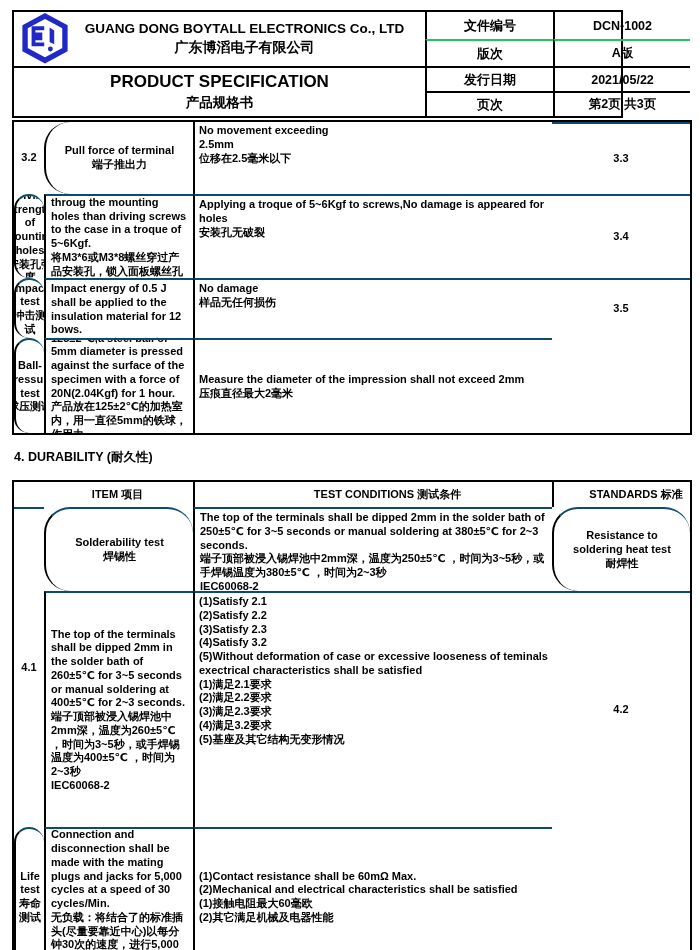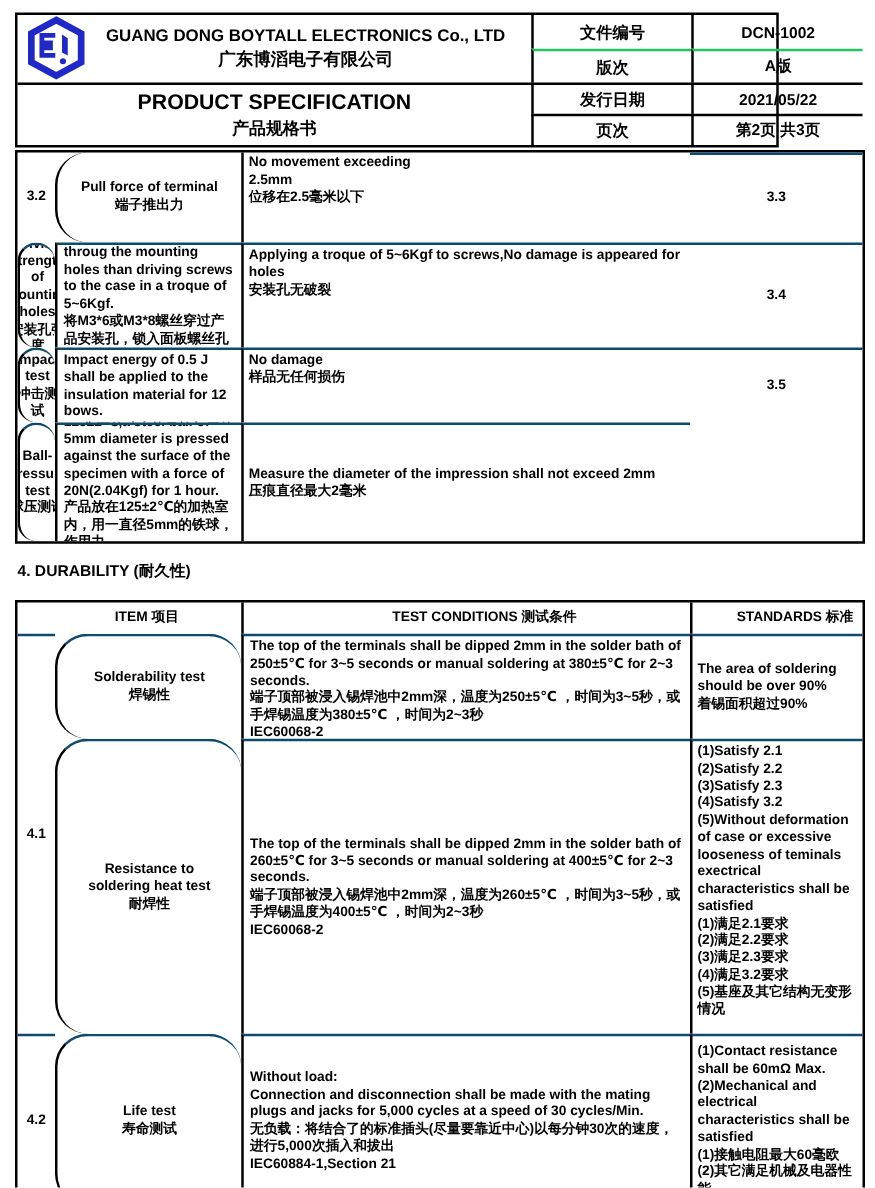--- a/index.html
+++ b/index.html
@@ -139,22 +139,20 @@
     <div class="th-cell bl">TEST CONDITIONS 测试条件</div>
     <div class="th-cell bl">STANDARDS 标准</div>
 
     <div class="no-cell bt" style="grid-row:2/4;">4.1</div>
 
     <div class="item-cell bl bt">Solderability test
 焊锡性</div>
     <div class="cond-cell bl bt">The top of the terminals shall be dipped 2mm in the solder bath of 250±5℃ for 3~5 seconds or manual soldering at 380±5℃ for 2~3 seconds.
 端子顶部被浸入锡焊池中2mm深，温度为250±5℃ ，时间为3~5秒，或手焊锡温度为380±5℃ ，时间为2~3秒
 IEC60068-2</div>
-    <div class="std-cell cond-mid bl bt">The area of soldering should be over 90%
-着锡面积超过90%</div>
 
     <div class="item-cell bl bt">Resistance to
 soldering heat test
 耐焊性</div>
     <div class="cond-cell cond-mid bl bt">The top of the terminals shall be dipped 2mm in the solder bath of 260±5℃ for 3~5 seconds or manual soldering at 400±5℃ for 2~3 seconds.
 端子顶部被浸入锡焊池中2mm深，温度为260±5℃ ，时间为3~5秒，或手焊锡温度为400±5℃ ，时间为2~3秒
 IEC60068-2</div>
     <div class="std-cell bl bt">(1)Satisfy 2.1
 (2)Satisfy 2.2
 (3)Satisfy 2.3

